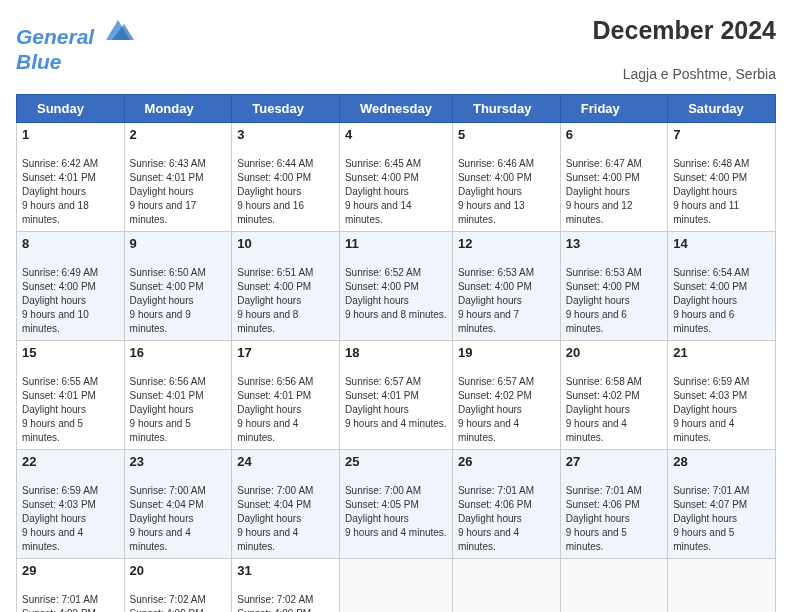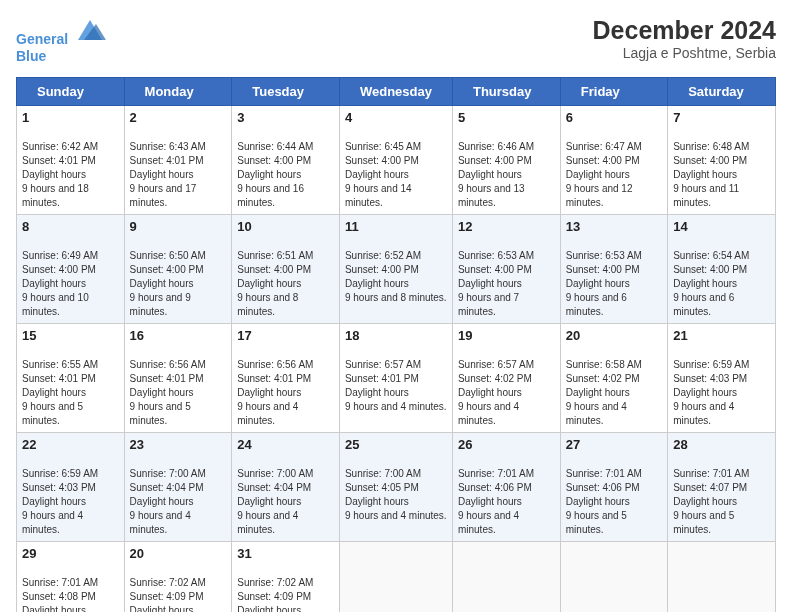--- a/index.html
+++ b/index.html
@@ -14,44 +14,46 @@
       display: flex;
       justify-content: space-between;
       align-items: flex-start;
       margin-bottom: 12px;
     }
     .logo {
       display: flex;
       align-items: center;
     }
     .logo-text {
-      font-size: 14px;
+      font-size: 21px;
       font-weight: bold;
       color: #333;
       line-height: 1.2;
+      font-style: italic;
     }
     .logo-text span {
       color: #4a90d9;
     }
     .logo-icon {
       width: 32px;
       height: 28px;
       margin-left: 2px;
     }
     .title-block {
       text-align: right;
     }
     .month-title {
       font-size: 25px;
       font-weight: bold;
       color: #333;
     }
     .location {
       font-size: 14px;
       color: #555;
+      margin-top: 21px;
     }
     .calendar {
       width: 100%;
       border-collapse: collapse;
     }
     .calendar th {
       background: #3a6dbf;
       color: #fff;
       font-size: 13px;
       font-weight: bold;

